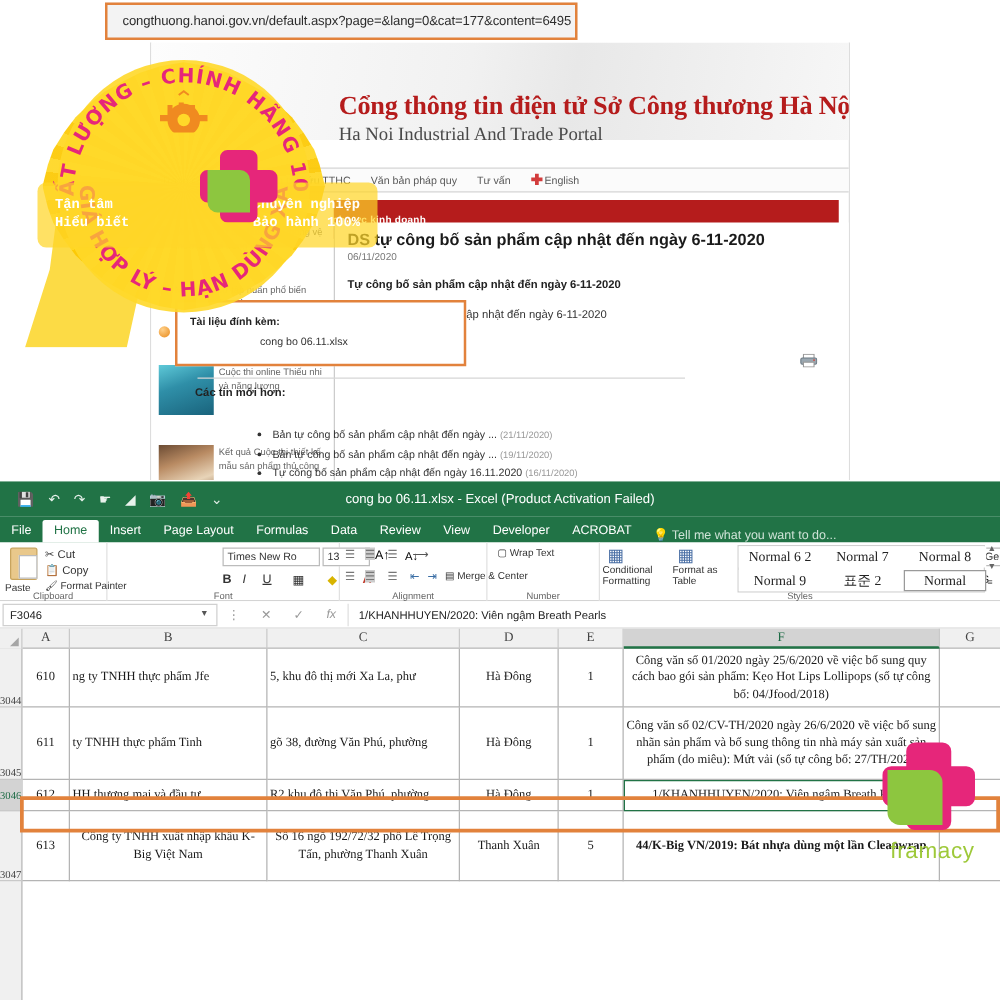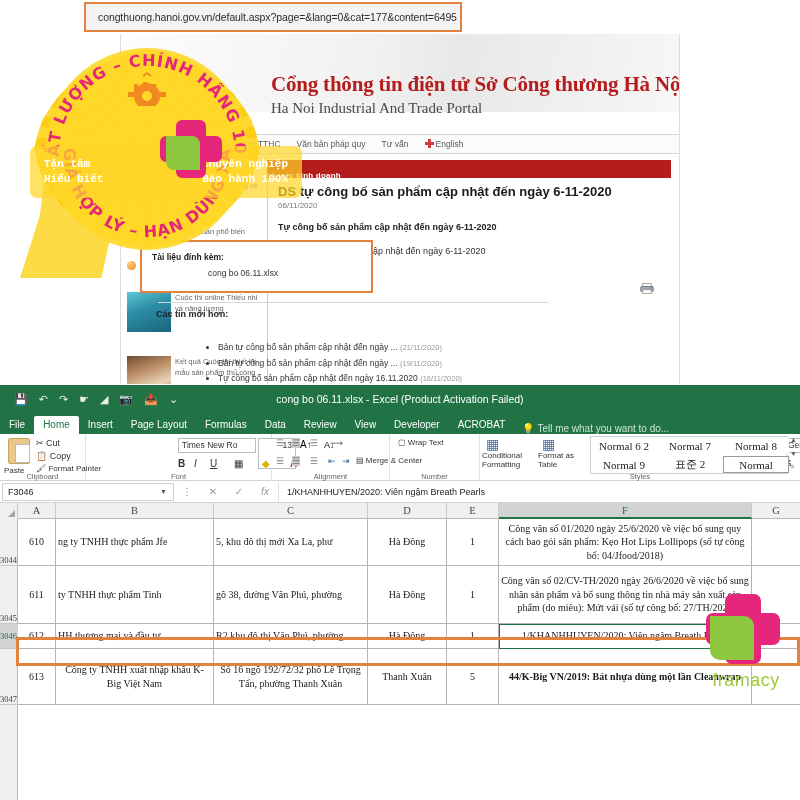--- a/index.html
+++ b/index.html
@@ -161,22 +161,22 @@
   #g-num   { left:390px; width:90px; }
   #g-styles{ left:480px; width:320px; border-right:none; }
 
   .paste-ico { position:absolute; left:8px; top:4px; width:22px; height:26px; background:#e9c88b;
                border:1px solid #c8a45e; border-radius:2px; }
   .paste-ico:after { content:""; position:absolute; left:6px; top:5px; width:13px; height:17px;
                      background:#fff; border:1px solid #bbb; }
 
   .fontname { position:absolute; left:92px; top:4px; width:78px; height:15px; border:1px solid #bcbcbc;
               background:#fff; font-size:8.5px; color:#333; padding:1px 3px; }
-  .fontsize { position:absolute; left:172px; top:4px; width:38px; height:31px; border:1px solid #bcbcbc;
-              background:#fff; font-size:8.5px; color:#333; padding:1px 3px;text-align:right; }
+  .fontsize { position:absolute; left:172px; top:4px; width:38px; height:15px; border:1px solid #bcbcbc;
+              background:#fff; font-size:8.5px; color:#333; padding:1px 3px; }
   .bius { position:absolute; left:92px; top:24px; font-size:10px; color:#333; }
 
   .numfmt { position:absolute; left:394px; top:4px; width:72px; height:15px; border:1px solid #bcbcbc;
             background:#fff; font-size:8.5px; color:#333; padding:1px 3px; }
 
   .stylebox { position:absolute; border:1px solid transparent; font-family:"Liberation Serif", serif;
               font-size:11px; color:#222; background:#fff; display:flex; align-items:center; justify-content:center;
               width:66px; height:17px; }
   .stylebox.sel { border:1px solid #9a9a9a; }
 

